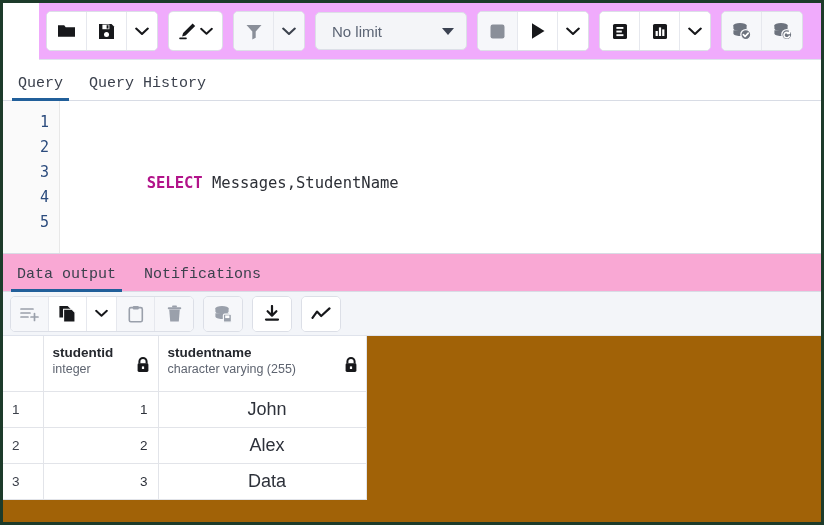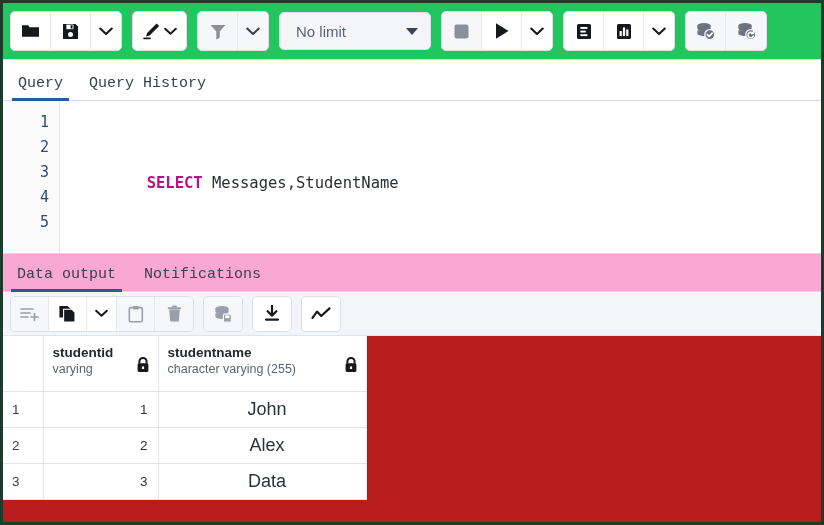--- a/index.html
+++ b/index.html
@@ -23,26 +23,27 @@
     overflow: hidden;
     display: flex;
     flex-direction: column;
   }
 
   
   .toolbar {
     box-sizing: border-box;
     height: 57px;
     min-height: 57px;
-    background: #22c55e;
+    background: #f0abfc;
     border-bottom: 1px solid #dfe3ec;
     display: flex;
     align-items: center;
     padding: 0 7px;
     gap: 10px;
+    margin-left: 36px;
   }
   .tb-group {
     display: flex;
     align-items: stretch;
     background: #ffffff;
     border: 1px solid #dcdfe7;
     border-radius: 5px;
     overflow: hidden;
     height: 38px;
   }
@@ -186,21 +187,21 @@
     padding: 0 7px;
     gap: 9px;
   }
   .restoolbar .tb-group { height: 34px; }
   .restoolbar .tb-btn { min-width: 38px; padding: 0 8px; }
   .restoolbar .tb-btn.chev { min-width: 28px; }
 
   
   .gridwrap {
     flex: 1;
-    background: #b91c1c;
+    background: #a16207;
     overflow: hidden;
   }
   table.grid {
     border-collapse: collapse;
     table-layout: fixed;
   }
   table.grid th, table.grid td {
     border-right: 1px solid #e2e4e9;
     border-bottom: 1px solid #e2e4e9;
     background: #ffffff;
@@ -490,21 +491,21 @@
 
   </div>
 
   <div class="gridwrap">
     <table class="grid">
       <thead>
         <tr>
           <th class="rowhead"></th>
           <th class="colhead w-id">
             <div class="colname">studentid</div>
-            <div class="coltype">varying</div>
+            <div class="coltype">integer</div>
             <svg class="lock" width="14" height="16" viewBox="0 0 14 16">
               <path d="M3.4 6.6V4.6a3.6 3.6 0 0 1 7.2 0v2" fill="none" stroke="#17181b" stroke-width="2"></path>
               <rect x="1.6" y="6.3" width="10.8" height="8.6" rx="1.4" fill="#17181b"></rect>
               <rect x="5.9" y="9.4" width="2.2" height="2.6" fill="#fff"></rect>
             </svg>
           </th>
           <th class="colhead w-name">
             <div class="colname">studentname</div>
             <div class="coltype">character varying (255)</div>
             <svg class="lock" width="14" height="16" viewBox="0 0 14 16">

